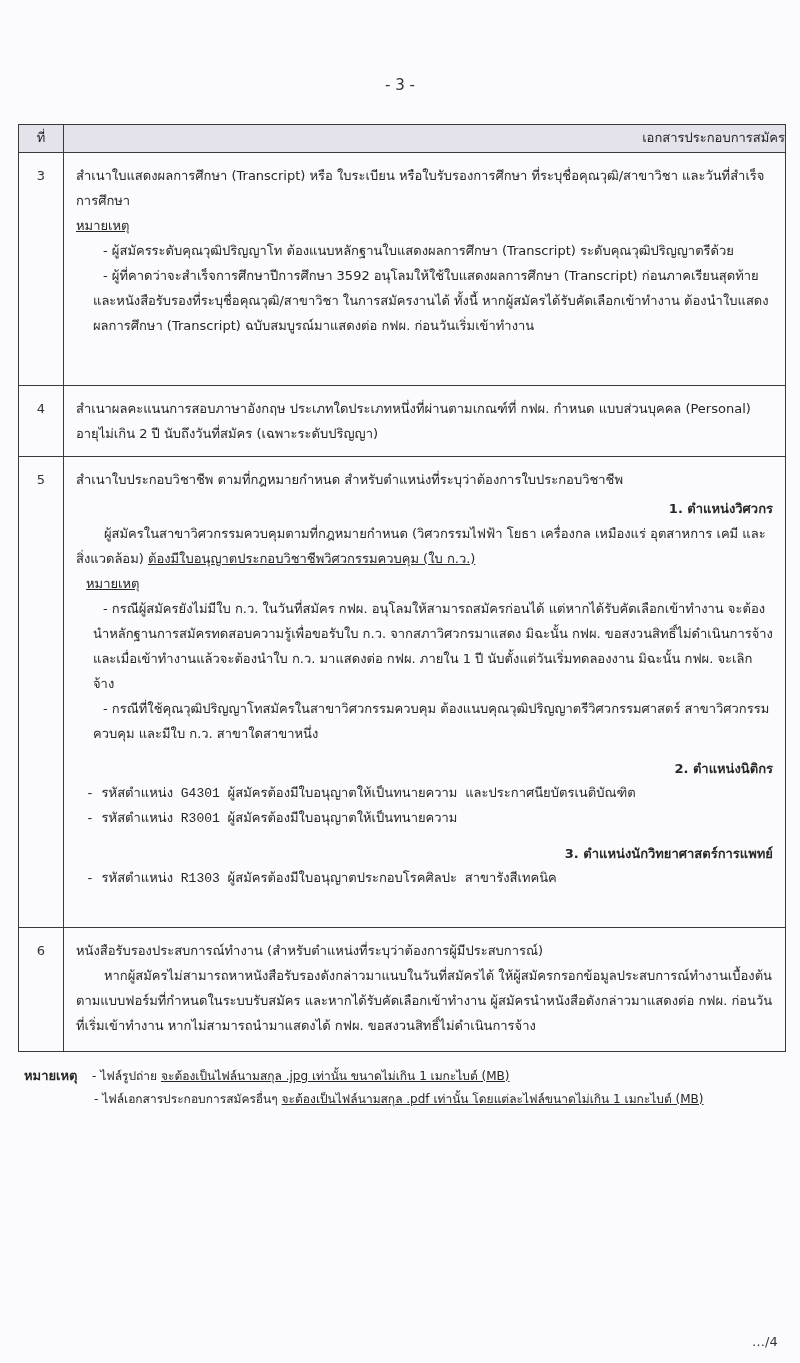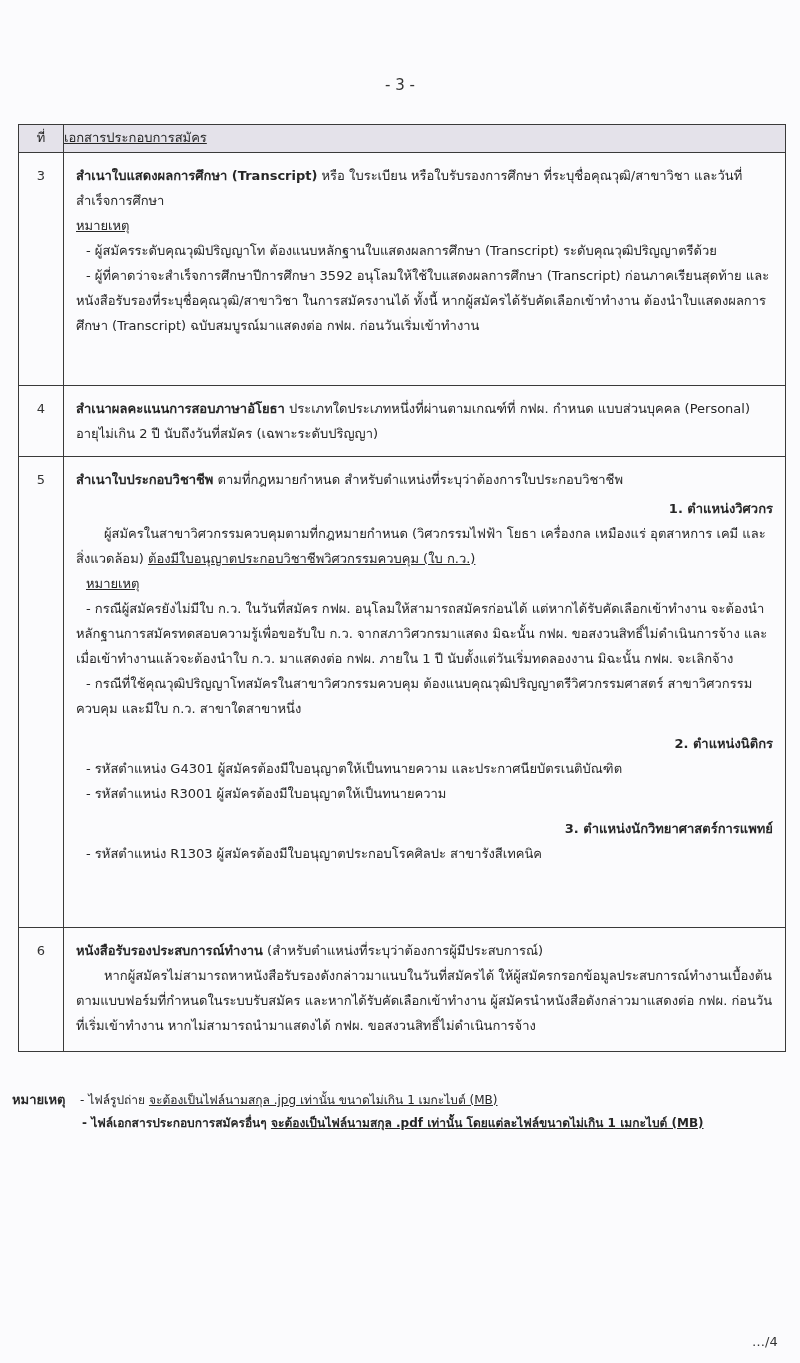--- a/index.html
+++ b/index.html
@@ -43,81 +43,80 @@
       height: 27px;
       padding: 0;
       font-size: 13px;
     }
     th.col-no {
       width: 44px;
       font-weight: bold;
       text-align: center;
     }
     th.col-doc {
-      text-align: left;
-      text-decoration: underline;
+      text-align: right;
     }
     td.num {
       text-align: center;
       padding-top: 10px;
       color: #333;
     }
     td.content {
       padding: 10px 12px 8px 12px;
     }
     .title-bold {
-      font-weight: bold;
+      font-weight: normal;
       margin-top: 32px;
     }
     .note-head {
       text-decoration: underline;
       display: block;
     }
     .indent {
       display: block;
       text-indent: 10px;
+      margin-left: 17px;
     }
     .indent2 {
       display: block;
       text-indent: 28px;
     }
     .sub-head {
       display: block;
       font-weight: bold;
       margin-top: 4px;
       text-align: right;
     }
     .bullet {
       display: block;
       padding-left: 10px;
+      font-family: Liberation Mono, monospace;
     }
     .ul {
       text-decoration: underline;
     }
     .gap {
       display: block;
       height: 6px;
     }
     .footnote {
       position: absolute;
       top: 1064px;
-      left: 12px;
+      left: 24px;
       font-size: 12px;
       line-height: 23px;
-      margin-top: 24px;
     }
     .footnote .fn-label {
       font-weight: bold;
       font-size: 13px;
       display: inline-block;
       width: 68px;
     }
     .footnote .fn-line2 {
       padding-left: 70px;
-      font-weight: bold;
     }
     .next-page {
       position: absolute;
       top: 1334px;
       left: 752px;
       font-size: 13px;
       color: #333;
     }
   </style>
 </head>
@@ -140,21 +139,21 @@
         <span class="title-bold">สำเนาใบแสดงผลการศึกษา (Transcript)</span><span> หรือ ใบระเบียน หรือใบรับรองการศึกษา ที่ระบุชื่อคุณวุฒิ/สาขาวิชา และวันที่สำเร็จการศึกษา</span>
         <span class="note-head">หมายเหตุ</span>
         <span class="indent">- ผู้สมัครระดับคุณวุฒิปริญญาโท ต้องแนบหลักฐานใบแสดงผลการศึกษา (Transcript) ระดับคุณวุฒิปริญญาตรีด้วย</span>
         <span class="indent">- ผู้ที่คาดว่าจะสำเร็จการศึกษาปีการศึกษา 3592 อนุโลมให้ใช้ใบแสดงผลการศึกษา (Transcript) ก่อนภาคเรียนสุดท้าย และหนังสือรับรองที่ระบุชื่อคุณวุฒิ/สาขาวิชา ในการสมัครงานได้ ทั้งนี้ หากผู้สมัครได้รับคัดเลือกเข้าทำงาน ต้องนำใบแสดงผลการศึกษา (Transcript) ฉบับสมบูรณ์มาแสดงต่อ กฟผ. ก่อนวันเริ่มเข้าทำงาน</span>
       </td>
     </tr>
 
     <tr style="height:71px;">
       <td class="num">4</td>
       <td class="content">
-        <span class="title-bold">สำเนาผลคะแนนการสอบภาษาอัโยธา</span><span> ประเภทใดประเภทหนึ่งที่ผ่านตามเกณฑ์ที่ กฟผ. กำหนด แบบส่วนบุคคล (Personal) อายุไม่เกิน 2 ปี นับถึงวันที่สมัคร (เฉพาะระดับปริญญา)</span>
+        <span class="title-bold">สำเนาผลคะแนนการสอบภาษาอังกฤษ</span><span> ประเภทใดประเภทหนึ่งที่ผ่านตามเกณฑ์ที่ กฟผ. กำหนด แบบส่วนบุคคล (Personal) อายุไม่เกิน 2 ปี นับถึงวันที่สมัคร (เฉพาะระดับปริญญา)</span>
       </td>
     </tr>
 
     <tr style="height:471px;">
       <td class="num">5</td>
       <td class="content">
         <span class="title-bold">สำเนาใบประกอบวิชาชีพ</span><span> ตามที่กฎหมายกำหนด สำหรับตำแหน่งที่ระบุว่าต้องการใบประกอบวิชาชีพ</span>
 
         <span class="sub-head">1. ตำแหน่งวิศวกร</span>
         <span class="indent2"><span>ผู้สมัครในสาขาวิศวกรรมควบคุมตามที่กฎหมายกำหนด (วิศวกรรมไฟฟ้า โยธา เครื่องกล เหมืองแร่ อุตสาหการ เคมี และสิ่งแวดล้อม) </span><span class="ul">ต้องมีใบอนุญาตประกอบวิชาชีพวิศวกรรมควบคุม (ใบ ก.ว.)</span></span>

